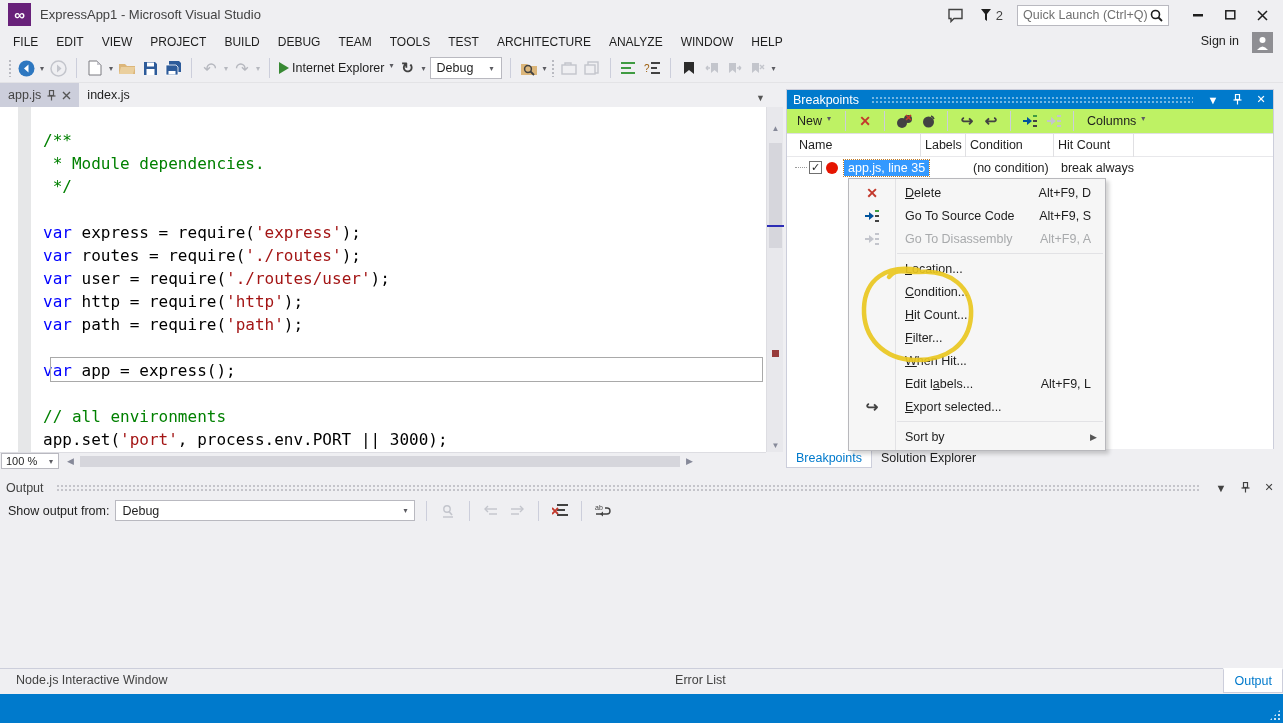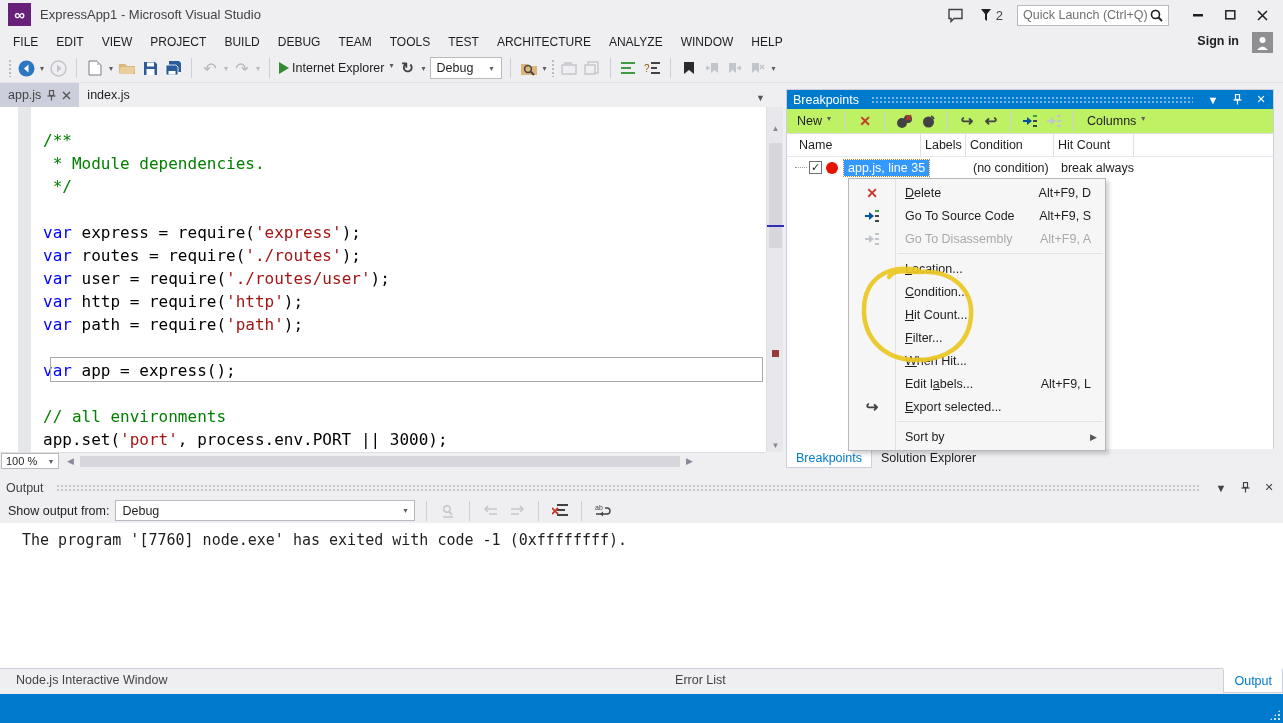--- a/index.html
+++ b/index.html
@@ -19,21 +19,21 @@
   .vslogo{width:23px;height:23px;background:#68217A;color:#fff;margin:0 9px 0 8px;display:flex;align-items:center;justify-content:center;font-size:15px;font-weight:bold;}
   .wintitle{font-size:13px;color:#424242;}
   .title-right{position:absolute;right:0;top:0;height:30px;display:flex;align-items:center;gap:14px;padding-right:6px;}
   .tbtn{color:#424242;font-size:13px;width:30px;height:26px;display:flex;align-items:center;justify-content:center;}
   .flagwrap{display:flex;align-items:center;gap:4px;font-size:13px;color:#424242;}
   .quicklaunch{width:152px;height:21px;background:#fff;border:1px solid #B9B9C0;display:flex;align-items:center;justify-content:space-between;padding:0 5px;color:#707070;font-size:12.5px;}
 
   
   .menubar{left:0;top:30px;width:1283px;height:24px;display:flex;align-items:center;padding-left:4px;}
   .menu-item{padding:4px 9px;font-size:12px;color:var(--text);}
-  .signin{position:absolute;right:44px;top:34px;font-size:12.5px;font-weight:bold;}
+  .signin{position:absolute;right:44px;top:34px;font-size:12.5px;}
   .avatar{position:absolute;right:10px;top:32px;width:21px;height:21px;background:#8E8E93;display:flex;align-items:center;justify-content:center;}
 
   
   .toolbar{left:0;top:54px;width:1283px;height:29px;display:flex;align-items:center;padding-left:8px;gap:3px;border-bottom:1px solid #E3E3E6;}
   .tsep{width:1px;height:20px;background:#CCCEDB;margin:0 5px;}
   .ticon{height:22px;min-width:20px;display:flex;align-items:center;justify-content:center;font-size:14px;}
   .caret{font-size:8px;color:#5B5B61;padding:0 1px;}
   .gray{color:#B6B8BF;}
   .combo{height:22px;background:#fff;border:1px solid #B9B9C0;display:flex;align-items:center;justify-content:space-between;padding:0 6px;font-size:12.5px;width:72px;}
   .playlabel{font-size:12.5px;margin:0 4px 0 2px;}
@@ -584,23 +584,20 @@
     </span>
     <div class="tsep"></div>
     <span class="ticon">
       <svg width="16" height="13">
           <text x="0" y="6" font-size="7" fill="#424242">ab</text>
           <path d="M1 10 h11 a3 3 0 0 0 0 -6 h-2" fill="none" stroke="#424242" stroke-width="1.4"></path>
           <path d="M8 7.5 l-3 2.5 3 2.5 z" fill="#424242"></path>
         </svg>
     </span>
   </div>
-  <div class="out-content">
-    <span>The program '[7760] node.exe' has exited with code -1 (0xffffffff).</span>
-  </div>
 </div>
 
 <div class="abs bottom-tabs">
   <span class="btab">Node.js Interactive Window</span>
   <span class="btab">Error List</span>
   <span class="btab active">Output</span>
 </div>
 <div class="abs statusbar">
   <div class="grip-corner"></div>
 </div>

